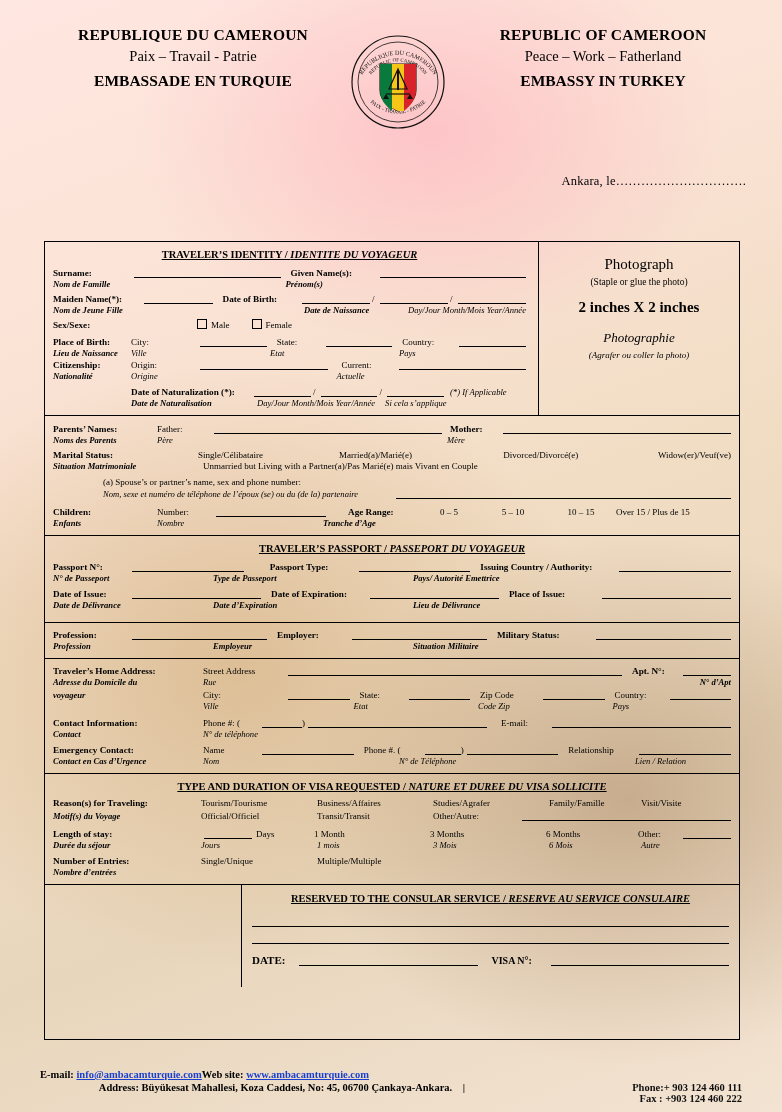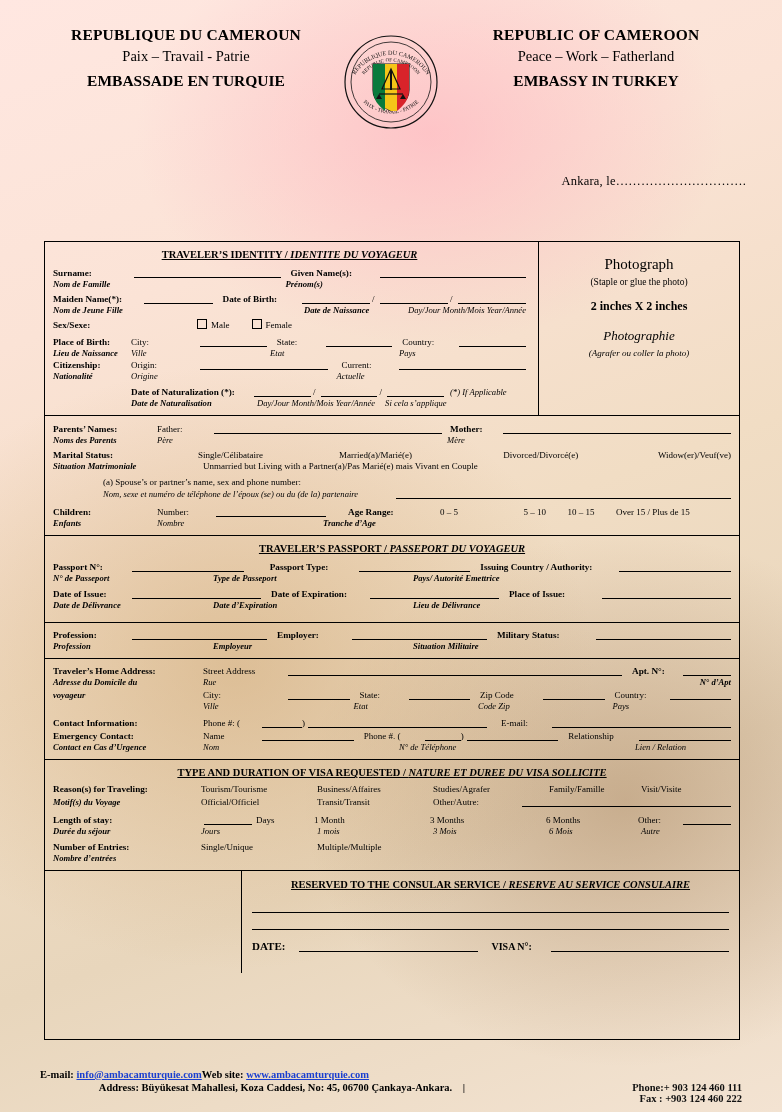--- a/index.html
+++ b/index.html
@@ -9,21 +9,21 @@
     background:
       radial-gradient(ellipse 420px 300px at 55% 12%, rgba(255,170,185,0.55), rgba(255,210,200,0) 70%),
       radial-gradient(ellipse 500px 420px at 30% 60%, rgba(198,154,96,0.45), rgba(198,154,96,0) 72%),
       radial-gradient(ellipse 460px 380px at 80% 72%, rgba(150,110,70,0.40), rgba(150,110,70,0) 70%),
       linear-gradient(160deg,#ffe7e1 0%,#fbe3d6 25%,#f1ddc4 50%,#e8d6bc 72%,#f3e3d2 100%);
     overflow:hidden;
     position:relative;
   }
   .page{position:absolute;inset:0;}
   
-  .header{display:flex;align-items:flex-start;justify-content:center;padding:26px 34px 0 34px;}
+  .header{display:flex;align-items:flex-start;justify-content:flex-end;padding:26px 34px 0 34px;}
   .hcol{width:290px;text-align:center;}
   .hcol .l1{font-weight:bold;font-size:15.5px;letter-spacing:.2px;}
   .hcol .l2{font-size:14.5px;margin-top:4px;}
   .hcol .l3{font-weight:bold;font-size:15.5px;margin-top:7px;}
   .crest{width:120px;display:flex;flex-direction:column;align-items:center;margin-top:-4px;}
   .ankara{position:absolute;right:36px;top:142px;font-size:12.5px;letter-spacing:.2px;margin-top:32px;}
   
   .title{text-align:center;margin-top:26px;}
   .title .t1{display:inline-block;font-weight:bold;font-style:italic;font-size:23px;letter-spacing:.6px;border-bottom:2px solid #000;padding:0 4px 1px 4px;}
   .title .t2{font-weight:bold;font-size:12.5px;margin-top:10px;}
@@ -38,21 +38,21 @@
   .sub{font-style:italic;font-weight:bold;font-size:8.6px;}
   .txt{font-size:9px;}
   .itxt{font-size:8.6px;font-style:italic;}
   .dots{flex:1;border-bottom:1px solid #000;height:11px;margin-left:3px;}
   
   .identity{display:flex;}
   .identity .left{flex:1;padding-right:6px;}
   .identity .photo{width:184px;border-left:1.4px solid #000;margin:-5px -8px -6px 6px;padding:14px 8px 8px 8px;text-align:center;}
   .photo .p1{font-size:15px;}
   .photo .p2{font-size:9.5px;margin-top:4px;}
-  .photo .p3{font-weight:bold;font-size:12px;margin-top:12px;}
+  .photo .p3{font-weight:bold;font-size:15px;margin-top:12px;}
   .photo .p4{font-style:italic;font-size:13px;margin-top:14px;}
   .photo .p5{font-style:italic;font-size:9px;margin-top:4px;}
   .gl{display:flex;align-items:flex-end;gap:0;margin-bottom:1px;}
   .chk{display:inline-block;width:8px;height:8px;border:1px solid #000;margin-right:4px;vertical-align:-1px;}
   
   .footer{position:absolute;left:0;right:0;bottom:0;padding:0 16px 8px 16px;}
   .fline1{display:flex;justify-content:flex-start;font-size:10.5px;font-weight:bold;padding:0 24px;}
   .fline1 a{color:#1a3fd0;text-decoration:underline;}
   .fline2{display:flex;justify-content:space-between;font-size:10.5px;font-weight:bold;padding:2px 24px 0 24px;}
   .addr{flex:1;text-align:center;}
@@ -253,21 +253,21 @@
         <span class="itxt" style="margin-left:50px;width:290px">Nom, sexe et numéro de téléphone de l’époux (se) ou du (de la) partenaire</span>
         <span class="dots"></span>
       </div>
 
       <div class="gl">
         <span class="lbl" style="width:104px">Children:</span>
         <span class="txt" style="width:56px">Number:</span>
         <span class="dots" style="max-width:110px"></span>
         <span class="lbl" style="width:70px;margin-left:22px">Age Range:</span>
         <span class="txt" style="width:62px;text-align:center">0 – 5</span>
-        <span class="txt" style="width:66px;text-align:right">5 – 10</span>
+        <span class="txt" style="width:66px;text-align:center">5 – 10</span>
         <span class="txt" style="width:70px;text-align:center">10 – 15</span>
         <span class="txt">Over 15 / Plus de 15</span>
       </div>
       <div class="gl">
         <span class="sub" style="width:104px">Enfants</span>
         <span class="itxt" style="width:56px">Nombre</span>
         <span class="sub" style="margin-left:110px">Tranche d’Age</span>
       </div>
     </div>
 
@@ -359,20 +359,24 @@
       </div>
 
       <div class="gl">
         <span class="lbl" style="width:150px">Contact Information:</span>
         <span class="txt" style="width:56px">Phone #: (</span>
         <span class="dots" style="max-width:40px"></span>
         <span class="txt">)</span>
         <span class="dots"></span>
         <span class="txt" style="width:48px;margin-left:14px">E-mail:</span>
         <span class="dots"></span>
+      </div>
+      <div class="gl" style="margin-bottom:4px">
+        <span class="sub" style="width:150px">Contact</span>
+        <span class="itxt">N° de téléphone</span>
       </div>
 
       <div class="gl">
         <span class="lbl" style="width:150px">Emergency Contact:</span>
         <span class="txt" style="width:56px">Name</span>
         <span class="dots"></span>
         <span class="txt" style="width:58px;margin-left:10px">Phone #. (</span>
         <span class="dots" style="max-width:36px"></span>
         <span class="txt">)</span>
         <span class="dots"></span>

